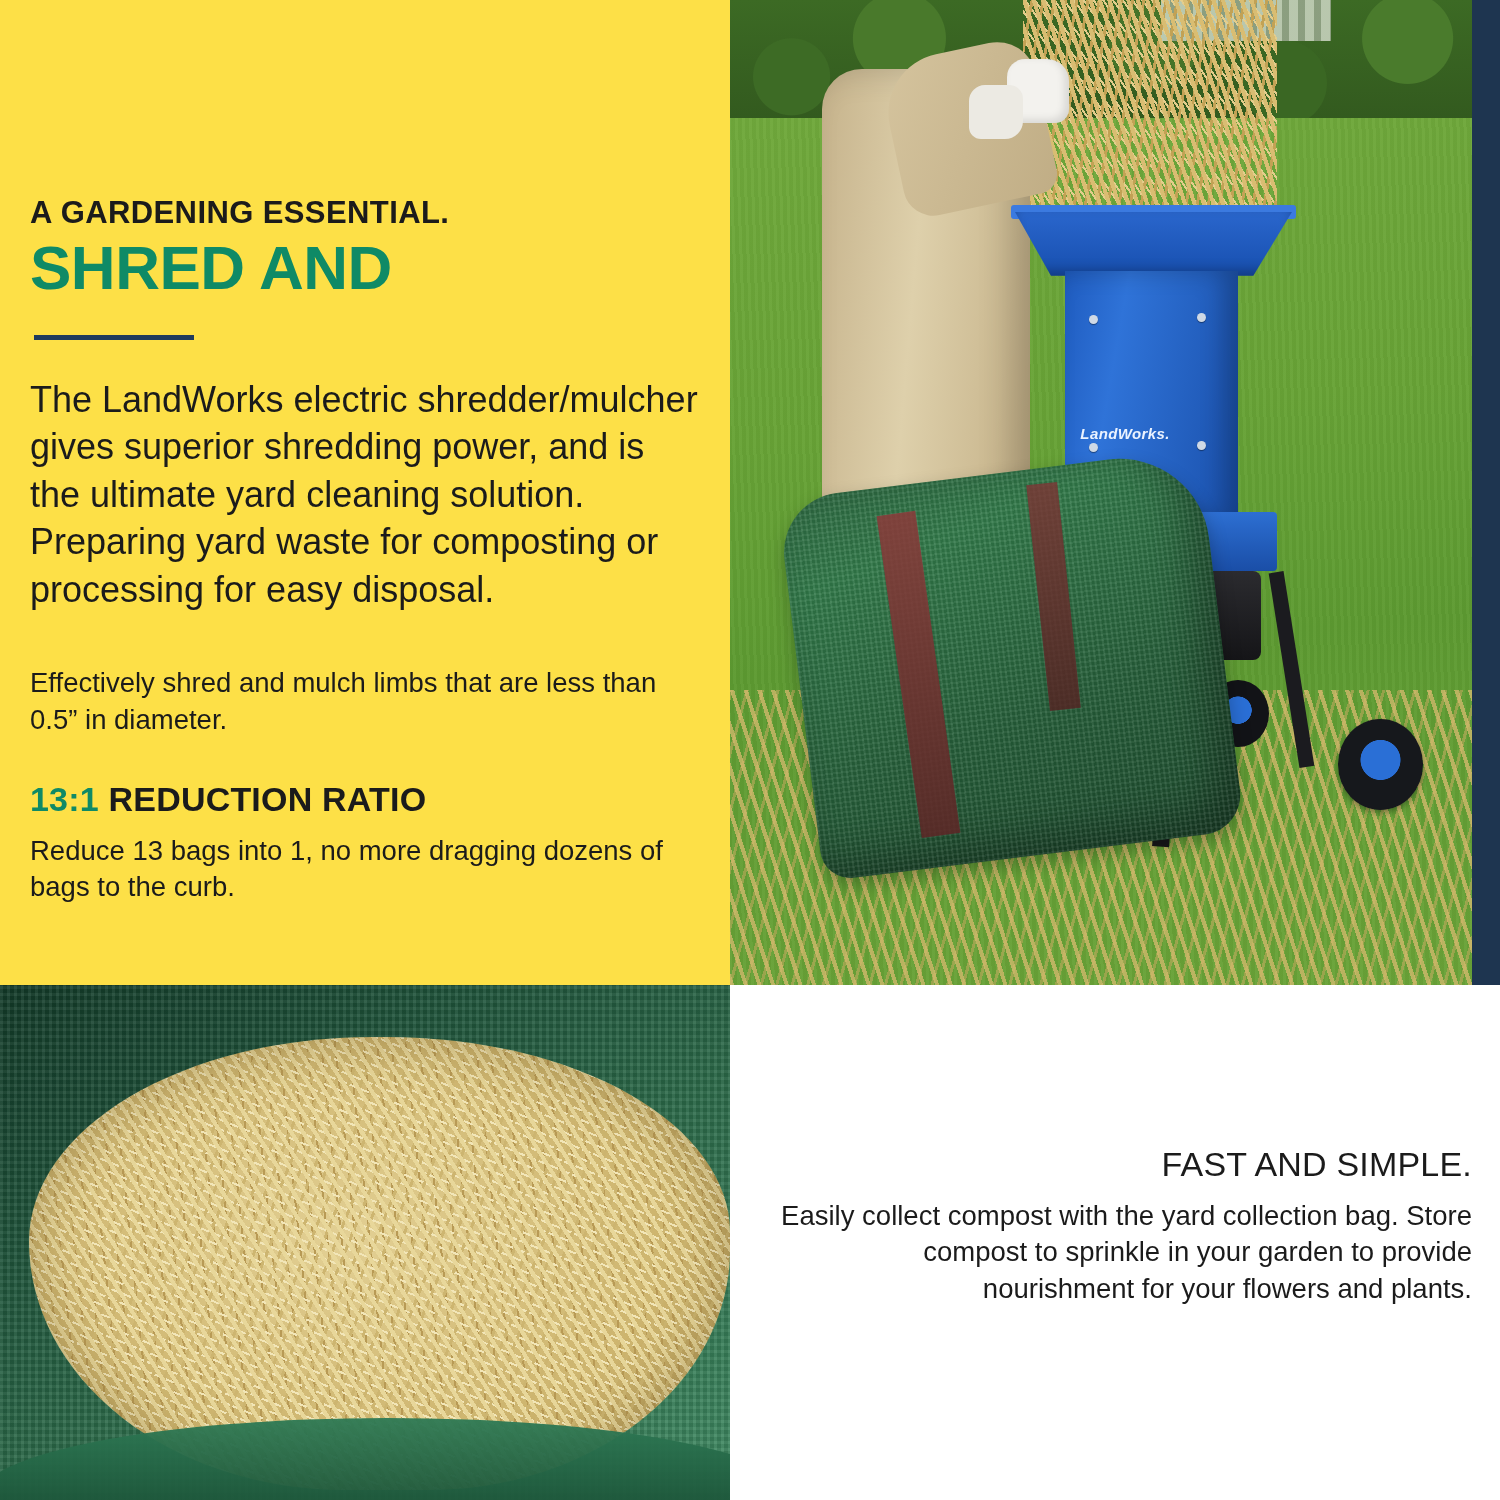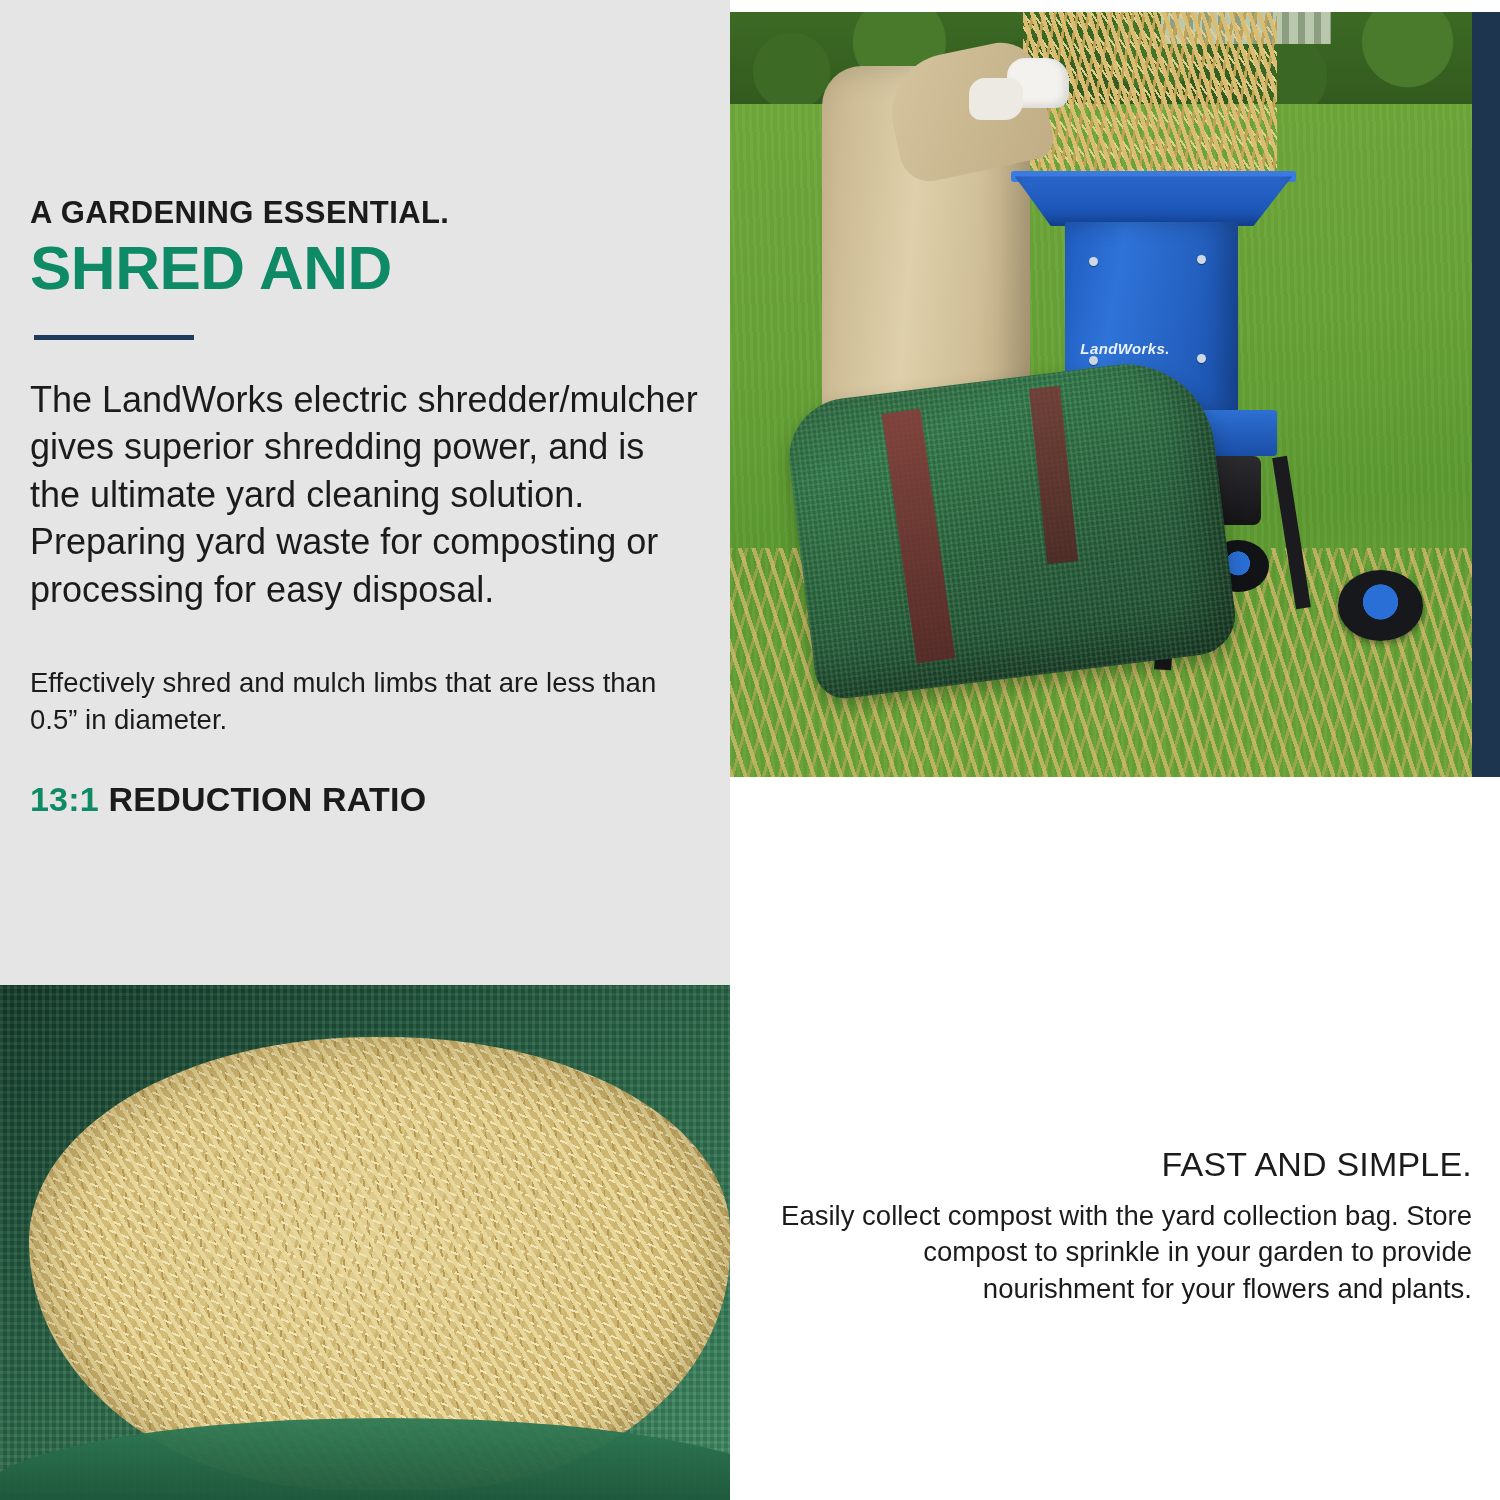--- a/index.html
+++ b/index.html
@@ -26,21 +26,21 @@
     position: absolute;
     left: 0; top: 0;
     width: 1500px;
     height: 985px;
   }
   .left-copy {
     position: absolute;
     left: 0; top: 0;
     width: 730px;
     height: 985px;
-    background: #e5e5e5;
+    background: #fde047;
     box-sizing: border-box;
     padding: 195px 30px 0 30px;
   }
   .eyebrow {
     font-size: 31px;
     font-weight: bold;
     letter-spacing: 0.4px;
     color: #1b1b1b;
     margin: 0 0 8px 0;
     text-transform: uppercase;
@@ -82,23 +82,23 @@
     line-height: 1.32;
     color: #1b1b1b;
     margin: 8px 0 42px 0;
     max-width: 660px;
   }
   .feature-body:last-child { margin-bottom: 0; }
 
   
   .photo-main {
     position: absolute;
-    left: 730px; top: 12px;
+    left: 730px; top: 0;
     width: 770px;
-    height: 765px;
+    height: 985px;
     overflow: hidden;
     background: #c2410c;
   }
   .pm-sky {
     position: absolute; left: 0; top: 0; width: 100%; height: 15%;
     background: linear-gradient(#2f4f21, #33561f);
   }
   .pm-hedge {
     position: absolute; left: 0; top: 0; width: 100%; height: 13%;
     background:
@@ -337,20 +337,21 @@
         <span>SHRED AND</span>
       </h1>
       <div class="rule"></div>
       <p class="body-copy">The LandWorks electric shredder/mulcher gives superior shredding power, and is the ultimate yard cleaning solution. Preparing yard waste for composting or processing for easy disposal.</p>
 
       <p class="feature-body">Effectively shred and mulch limbs that are less than 0.5” in diameter.</p>
 
       <h2 class="feature-title">
         <span class="accent">13:1</span><span> REDUCTION RATIO</span>
       </h2>
+      <p class="feature-body">Reduce 13 bags into 1, no more dragging dozens of bags to the curb.</p>
     </div>
 
     <div class="photo-main">
       <div class="pm-sky"></div>
       <div class="pm-hedge"></div>
       <div class="pm-fence"></div>
       <div class="pm-grass"></div>
       <div class="pm-strawfield"></div>
 
       <div class="pm-straw-bundle"></div>

